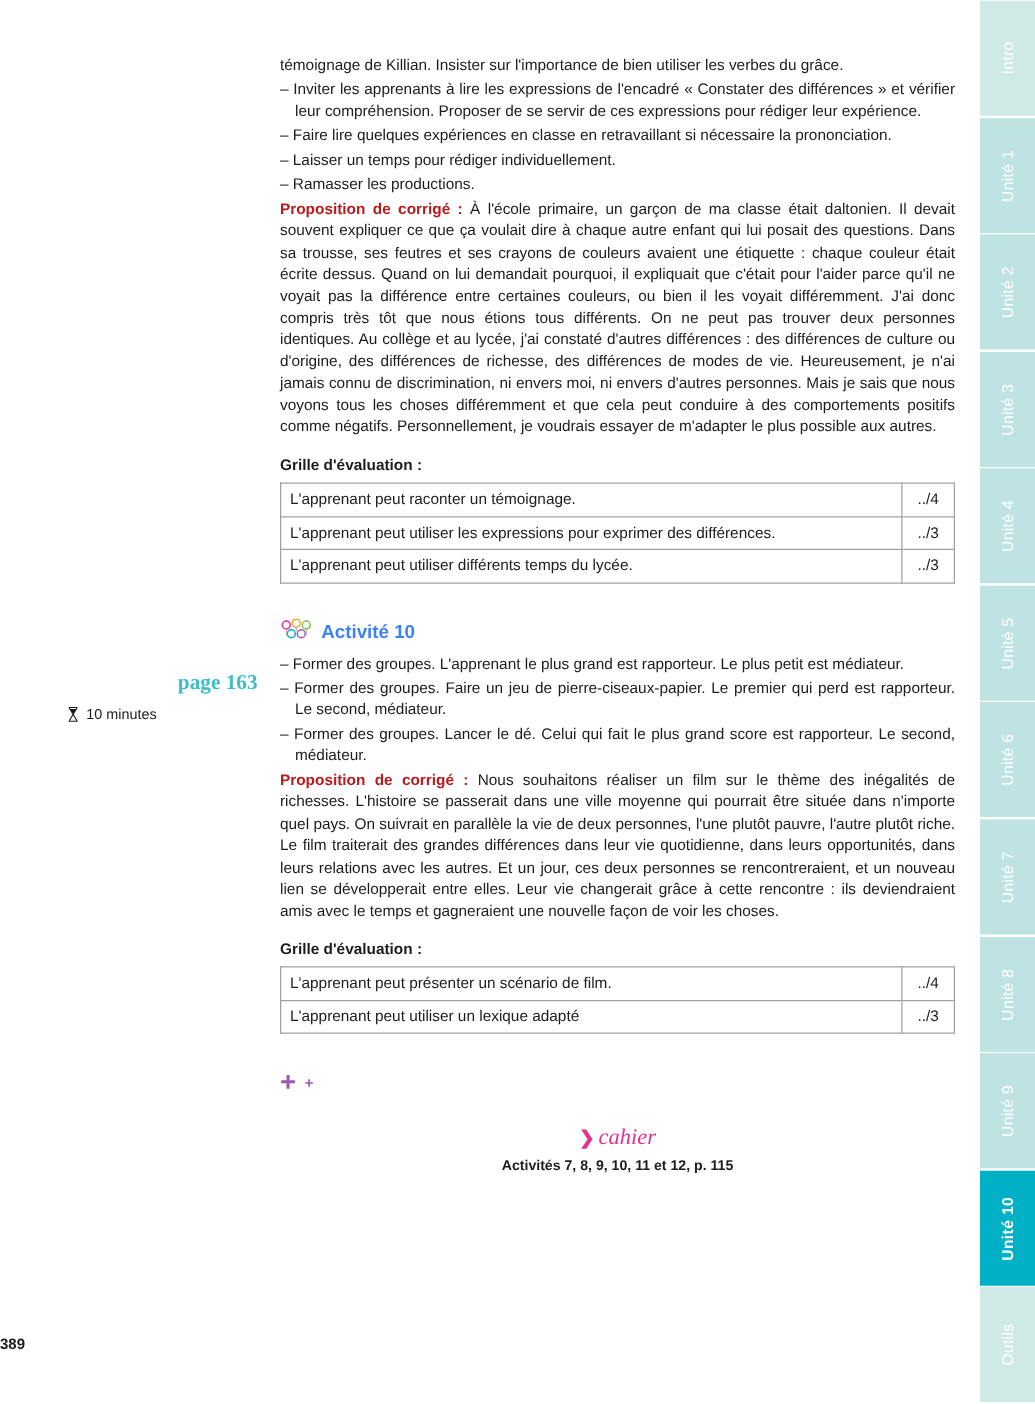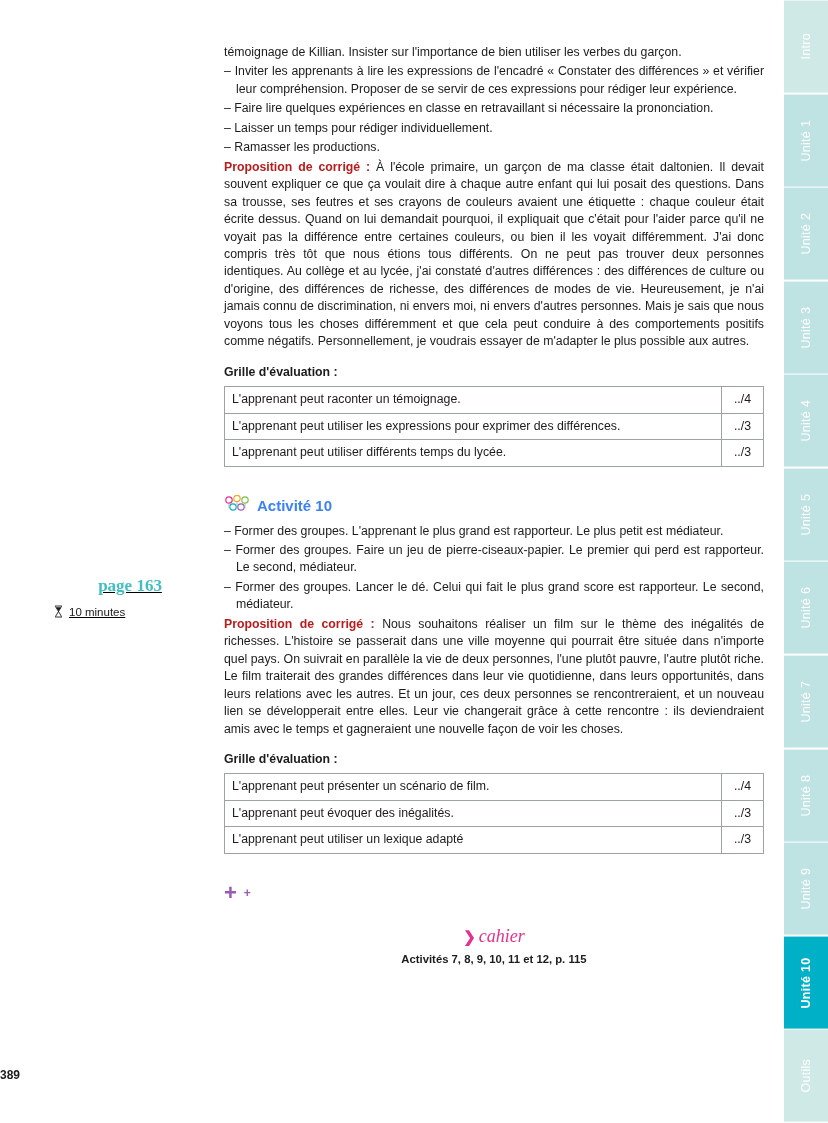--- a/index.html
+++ b/index.html
@@ -44,24 +44,23 @@
     background: #00b0c7;
     font-weight: bold;
     width: 44px;
   }
   .tab.t-outils { background: #cfe9e6; }
 
   
   .margin-col {
     position: absolute;
     left: 36px;
-    top: 576px;
+    top: 536px;
     width: 170px;
-    text-align: center;
-    text-decoration: underline;
+    text-align: right;
   }
   .page-ref {
     color: #3fbfc4;
     font-family: "Liberation Serif", serif;
     font-weight: bold;
     font-size: 17px;
     margin-left: 18px;
   }
   .duration {
     margin-top: 9px;
@@ -205,21 +204,21 @@
           <path d="M1 1 H8 M1 12 H8 M1.4 1.4 L7.6 11.6 M7.6 1.4 L1.4 11.6" stroke="#1a1a1a" stroke-width="0.9" fill="none"></path>
           <path d="M2 2.2 L7 2.2 L4.5 6 Z" fill="#1a1a1a"></path>
         </svg>
       </span>
       <span>10 minutes</span>
     </div>
   </div>
 
   <div class="content">
 
-    <p>témoignage de Killian. Insister sur l'importance de bien utiliser les verbes du garçon.</p>
+    <p>témoignage de Killian. Insister sur l'importance de bien utiliser les verbes du grâce.</p>
 
     <div class="dash-list">
       <p class="dash-item">– Inviter les apprenants à lire les expressions de l'encadré « Constater des différences » et vérifier leur compréhension. Proposer de se servir de ces expressions pour rédiger leur expérience.</p>
       <p class="dash-item">– Faire lire quelques expériences en classe en retravaillant si nécessaire la prononciation.</p>
       <p class="dash-item">– Laisser un temps pour rédiger individuellement.</p>
       <p class="dash-item">– Ramasser les productions.</p>
     </div>
 
     <p class="prop"><span class="prop-label">Proposition de corrigé :</span><span> À l'école primaire, un garçon de ma classe était daltonien. Il devait souvent expliquer ce que ça voulait dire à chaque autre enfant qui lui posait des questions. Dans sa trousse, ses feutres et ses crayons de couleurs avaient une étiquette : chaque couleur était écrite dessus. Quand on lui demandait pourquoi, il expliquait que c'était pour l'aider parce qu'il ne voyait pas la différence entre certaines couleurs, ou bien il les voyait différemment. J'ai donc compris très tôt que nous étions tous différents. On ne peut pas trouver deux personnes identiques. Au collège et au lycée, j'ai constaté d'autres différences : des différences de culture ou d'origine, des différences de richesse, des différences de modes de vie. Heureusement, je n'ai jamais connu de discrimination, ni envers moi, ni envers d'autres personnes. Mais je sais que nous voyons tous les choses différemment et que cela peut conduire à des comportements positifs comme négatifs. Personnellement, je voudrais essayer de m'adapter le plus possible aux autres.</span></p>
 
@@ -262,24 +261,20 @@
     </div>
 
     <p class="prop"><span class="prop-label">Proposition de corrigé :</span><span> Nous souhaitons réaliser un film sur le thème des inégalités de richesses. L'histoire se passerait dans une ville moyenne qui pourrait être située dans n'importe quel pays. On suivrait en parallèle la vie de deux personnes, l'une plutôt pauvre, l'autre plutôt riche. Le film traiterait des grandes différences dans leur vie quotidienne, dans leurs opportunités, dans leurs relations avec les autres. Et un jour, ces deux personnes se rencontreraient, et un nouveau lien se développerait entre elles. Leur vie changerait grâce à cette rencontre : ils deviendraient amis avec le temps et gagneraient une nouvelle façon de voir les choses.</span></p>
 
     <div class="grille-title">Grille d'évaluation :</div>
     <table class="grille">
       <tbody>
           <tr>
         <td>L'apprenant peut présenter un scénario de film.</td>
         <td class="score">../4</td>
-      </tr>
-      <tr>
-        <td>L'apprenant peut évoquer des inégalités.</td>
-        <td class="score">../3</td>
       </tr>
       <tr>
         <td>L'apprenant peut utiliser un lexique adapté</td>
         <td class="score">../3</td>
       </tr>
     </tbody>
       </table>
 
     <div class="plus-row">
       <span class="plus-big">+</span>

